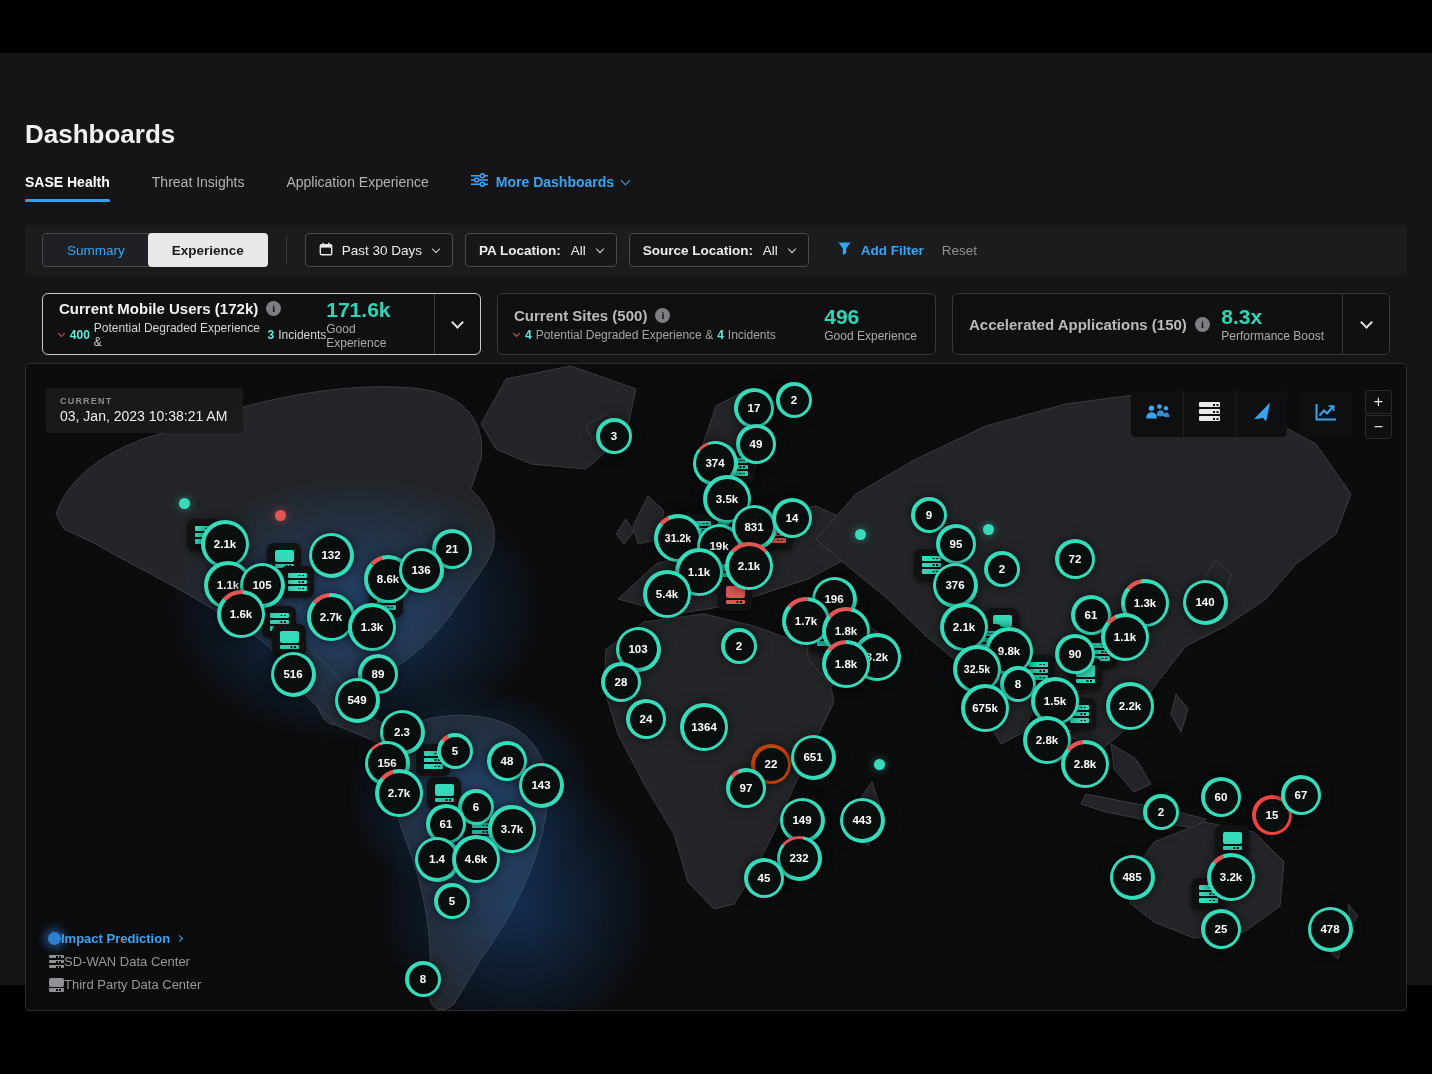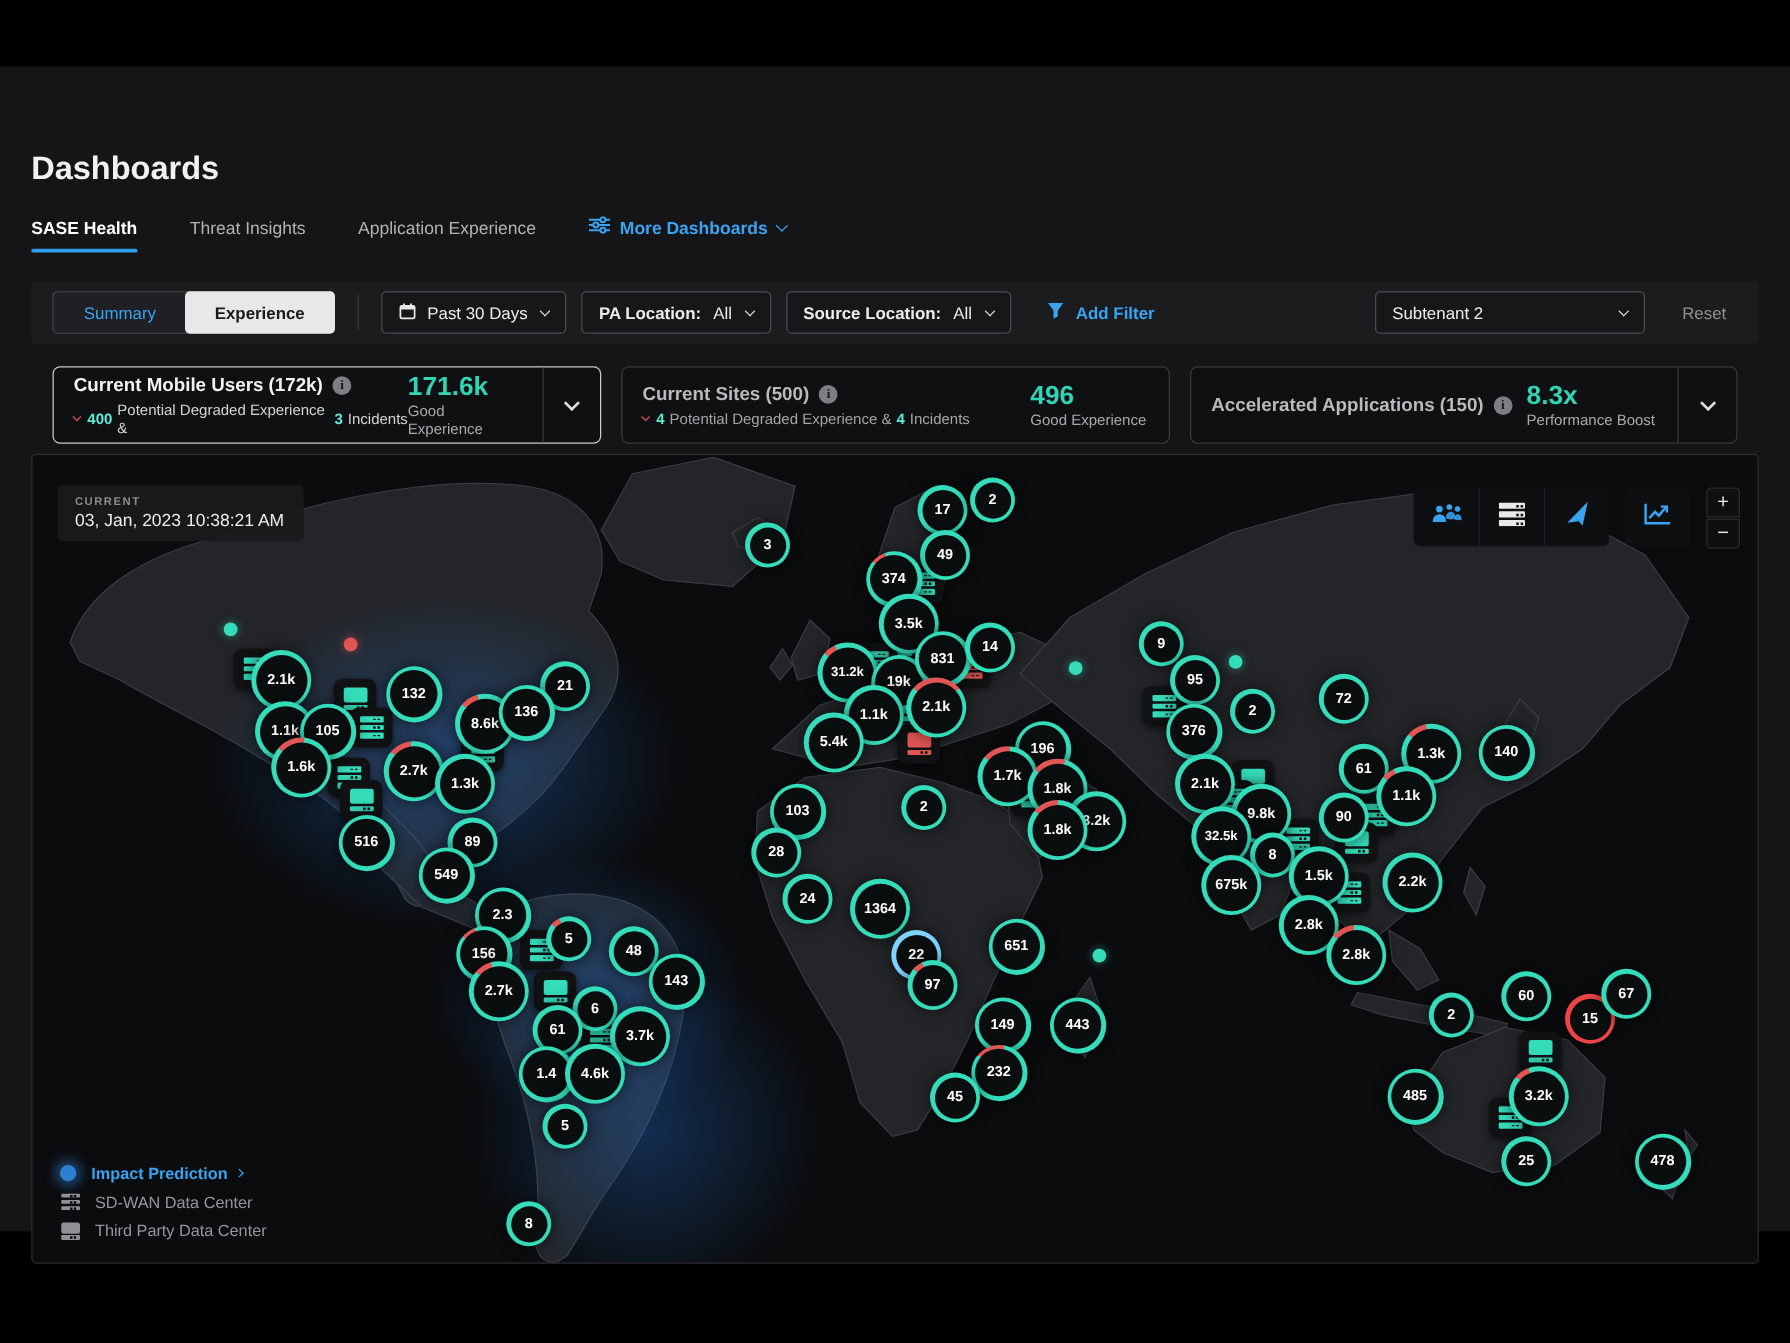--- a/index.html
+++ b/index.html
@@ -95,21 +95,21 @@
         display:flex; flex-direction:column; align-items:center; justify-content:center; gap:2px;
         box-shadow:0 2px 6px rgba(0,0,0,.5); }
   .mbar { width:19px; height:4.5px; border-radius:1px; position:relative; }
   .mbar::after { content:""; position:absolute; right:3px; top:1.4px; width:1.8px; height:1.8px;
                  background:#101214; box-shadow:-3.5px 0 0 #101214; }
   .tp-block { width:19px; height:12px; border-radius:2px; }
   .dot { position:absolute; width:11px; height:11px; border-radius:50%; z-index:15; }
 
   
   .legend { position:absolute; left:22px; bottom:14px; z-index:30; font-size:13px; }
-  .leg-row { display:flex; align-items:center; gap:12px; height:23px; }
+  .leg-row { display:flex; align-items:center; height:23px; }
   .leg-impact-dot { width:13px; height:13px; border-radius:50%; background:#2f7fd0;
                     box-shadow:0 0 9px 4px rgba(47,118,205,.55); }
   .leg-label-blue { color:#39a4f2; font-weight:600; display:flex; align-items:center; gap:7px; cursor:pointer; }
   .leg-label { color:#96979a; }
   .leg-ic { width:16px; display:flex; flex-direction:column; gap:1.5px; align-items:center; }
   .leg-ic .mbar { width:15px; height:3.5px; background:#909194; }
   .leg-ic .mbar::after { background:#0b0c0e; box-shadow:-3px 0 0 #0b0c0e; }
   .leg-ic .tp-block { width:15px; height:9px; background:#909194; }
 </style>
 </head>
@@ -170,24 +170,20 @@
           <span style="margin-left:6px">All</span></span>
         <span class="chev"></span>
       </div>
       <div class="addfilter">
         <span>
           <svg width="15" height="15" viewBox="0 0 16 16">
               <path d="M1.5 1.5 H14.5 L9.8 7.8 V13 L6.2 15 V7.8 Z" fill="#39a4f2"></path>
             </svg>
         </span>
         <span>Add Filter</span>
-      </div>
-      <div class="drop subtenant">
-        <span>Subtenant 2</span>
-        <span class="chev"></span>
       </div>
       <div class="reset">Reset</div>
     </div>
 
     <div class="card selected" style="left:42px; width:439px;">
       <div class="card-left">
         <div class="card-title-row">
           <span>Current Mobile Users (172k)</span>
           <span class="info"></span>
         </div>
@@ -635,21 +631,21 @@
           <div class="badge" style="height: 40px; width: 40px; left: 600px; top: 335px; background: rgb(53, 220, 186);">
             <div class="badge-inner" style="font-size: 11.5px;">
               <span>24</span>
             </div>
           </div>
           <div class="badge" style="height: 48px; width: 48px; left: 654px; top: 339px; background: rgb(53, 220, 186);">
             <div class="badge-inner" style="font-size: 11.5px;">
               <span>1364</span>
             </div>
           </div>
-          <div class="badge" style="height: 40px; width: 40px; left: 687px; top: 380px; background: #7dd3fc;">
+          <div class="badge" style="height: 40px; width: 40px; left: 725px; top: 380px; background: #c2410c;">
             <div class="badge-inner" style="font-size: 11.5px;">
               <span>22</span>
             </div>
           </div>
           <div class="badge" style="height: 45px; width: 45px; left: 764.5px; top: 370.5px; background: rgb(53, 220, 186);">
             <div class="badge-inner" style="font-size: 11.5px;">
               <span>651</span>
             </div>
           </div>
           <div class="badge" style="height: 40px; width: 40px; left: 700px; top: 404px; background: conic-gradient(from -50deg, rgb(226, 85, 85) 0deg, rgb(226, 85, 85) 25deg, rgb(53, 220, 186) 25deg, rgb(53, 220, 186) 360deg);">

